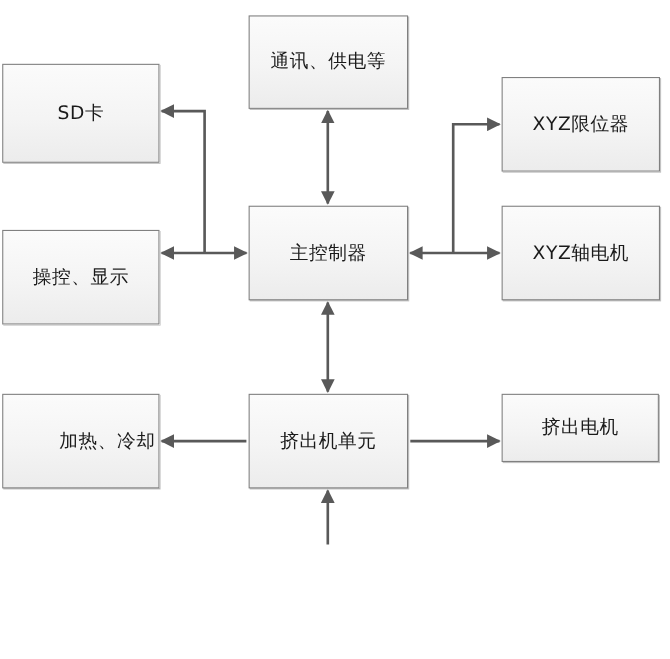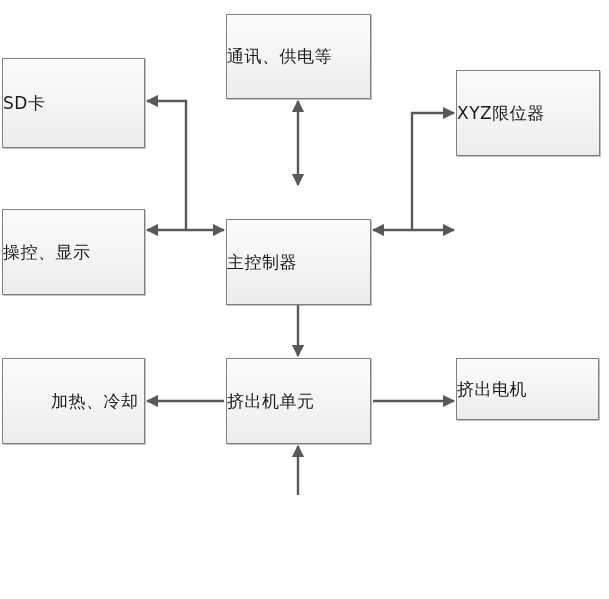--- a/index.html
+++ b/index.html
@@ -25,37 +25,37 @@
     height: 599px;
   }
   .node {
     position: absolute;
     box-sizing: border-box;
     border: 1px solid #808080;
     background: linear-gradient(to bottom, #fbfbfb 0%, #f4f4f4 55%, #ececec 100%);
     box-shadow: 1px 1px 0 rgba(120,120,120,0.45);
     display: flex;
     align-items: center;
-    justify-content: flex-start;
+    justify-content: center;
     z-index: 2;
   }
   .node-label {
     font-size: 17px;
     color: #1a1a1a;
     letter-spacing: 0.5px;
     line-height: 1.2;
     text-align: center;
     white-space: nowrap;
     font-family: "DejaVu Sans", "Liberation Sans", sans-serif;
   }
   
   #node-sdcard      { left: 2px;   top: 58px;  width: 143px; height: 90px; }
   #node-control     { left: 2px;   top: 187px; width: 143px; height: 86px; margin-top: 22px; }
   #node-comm        { left: 226px; top: 14px;  width: 145px; height: 85px; }
-  #node-main        { left: 226px; top: 187px; width: 145px; height: 86px; margin-top: 32px; }
+  #node-main        { left: 226px; top: 187px; width: 145px; height: 86px; }
   #node-limit       { left: 456px; top: 70px;  width: 144px; height: 86px; }
   #node-axismotor   { left: 456px; top: 187px; width: 144px; height: 86px; }
   #node-heatcool    { left: 2px;   top: 358px; width: 143px; height: 86px; padding-left: 48px; }
   #node-extruder    { left: 226px; top: 358px; width: 145px; height: 86px; }
   #node-extmotor    { left: 456px; top: 358px; width: 143px; height: 62px; }
   #node-temp        { left: 226px; top: 497px; width: 145px; height: 84px; }
 </style>
 </head>
 <body>
 
@@ -106,20 +106,23 @@
   </div>
 
   <div class="node" id="node-main">
     <span class="node-label">主控制器</span>
   </div>
 
   <div class="node" id="node-limit">
     <span class="node-label">XYZ限位器</span>
   </div>
 
+  <div class="node" id="node-axismotor">
+    <span class="node-label">XYZ轴电机</span>
+  </div>
 
   <div class="node" id="node-heatcool">
     <span class="node-label">加热、冷却</span>
   </div>
 
   <div class="node" id="node-extruder">
     <span class="node-label">挤出机单元</span>
   </div>
 
   <div class="node" id="node-extmotor">

